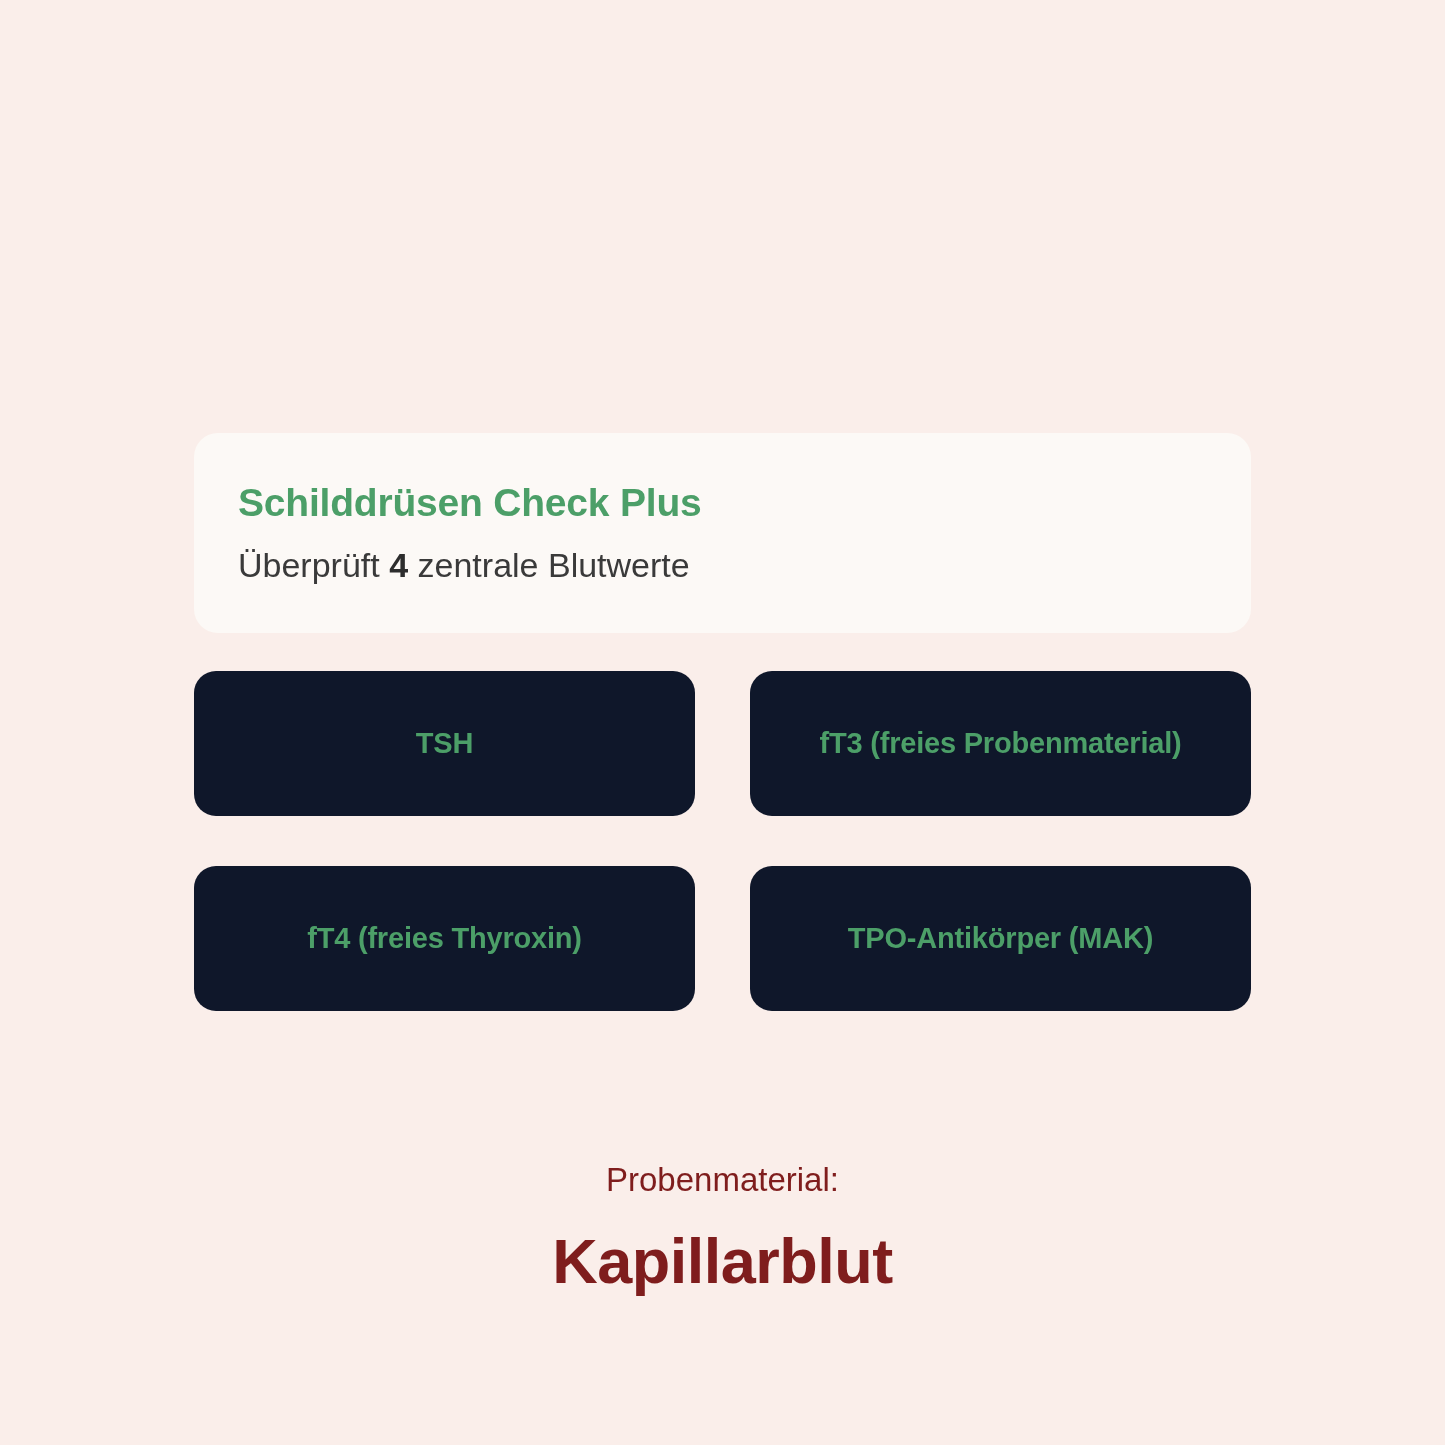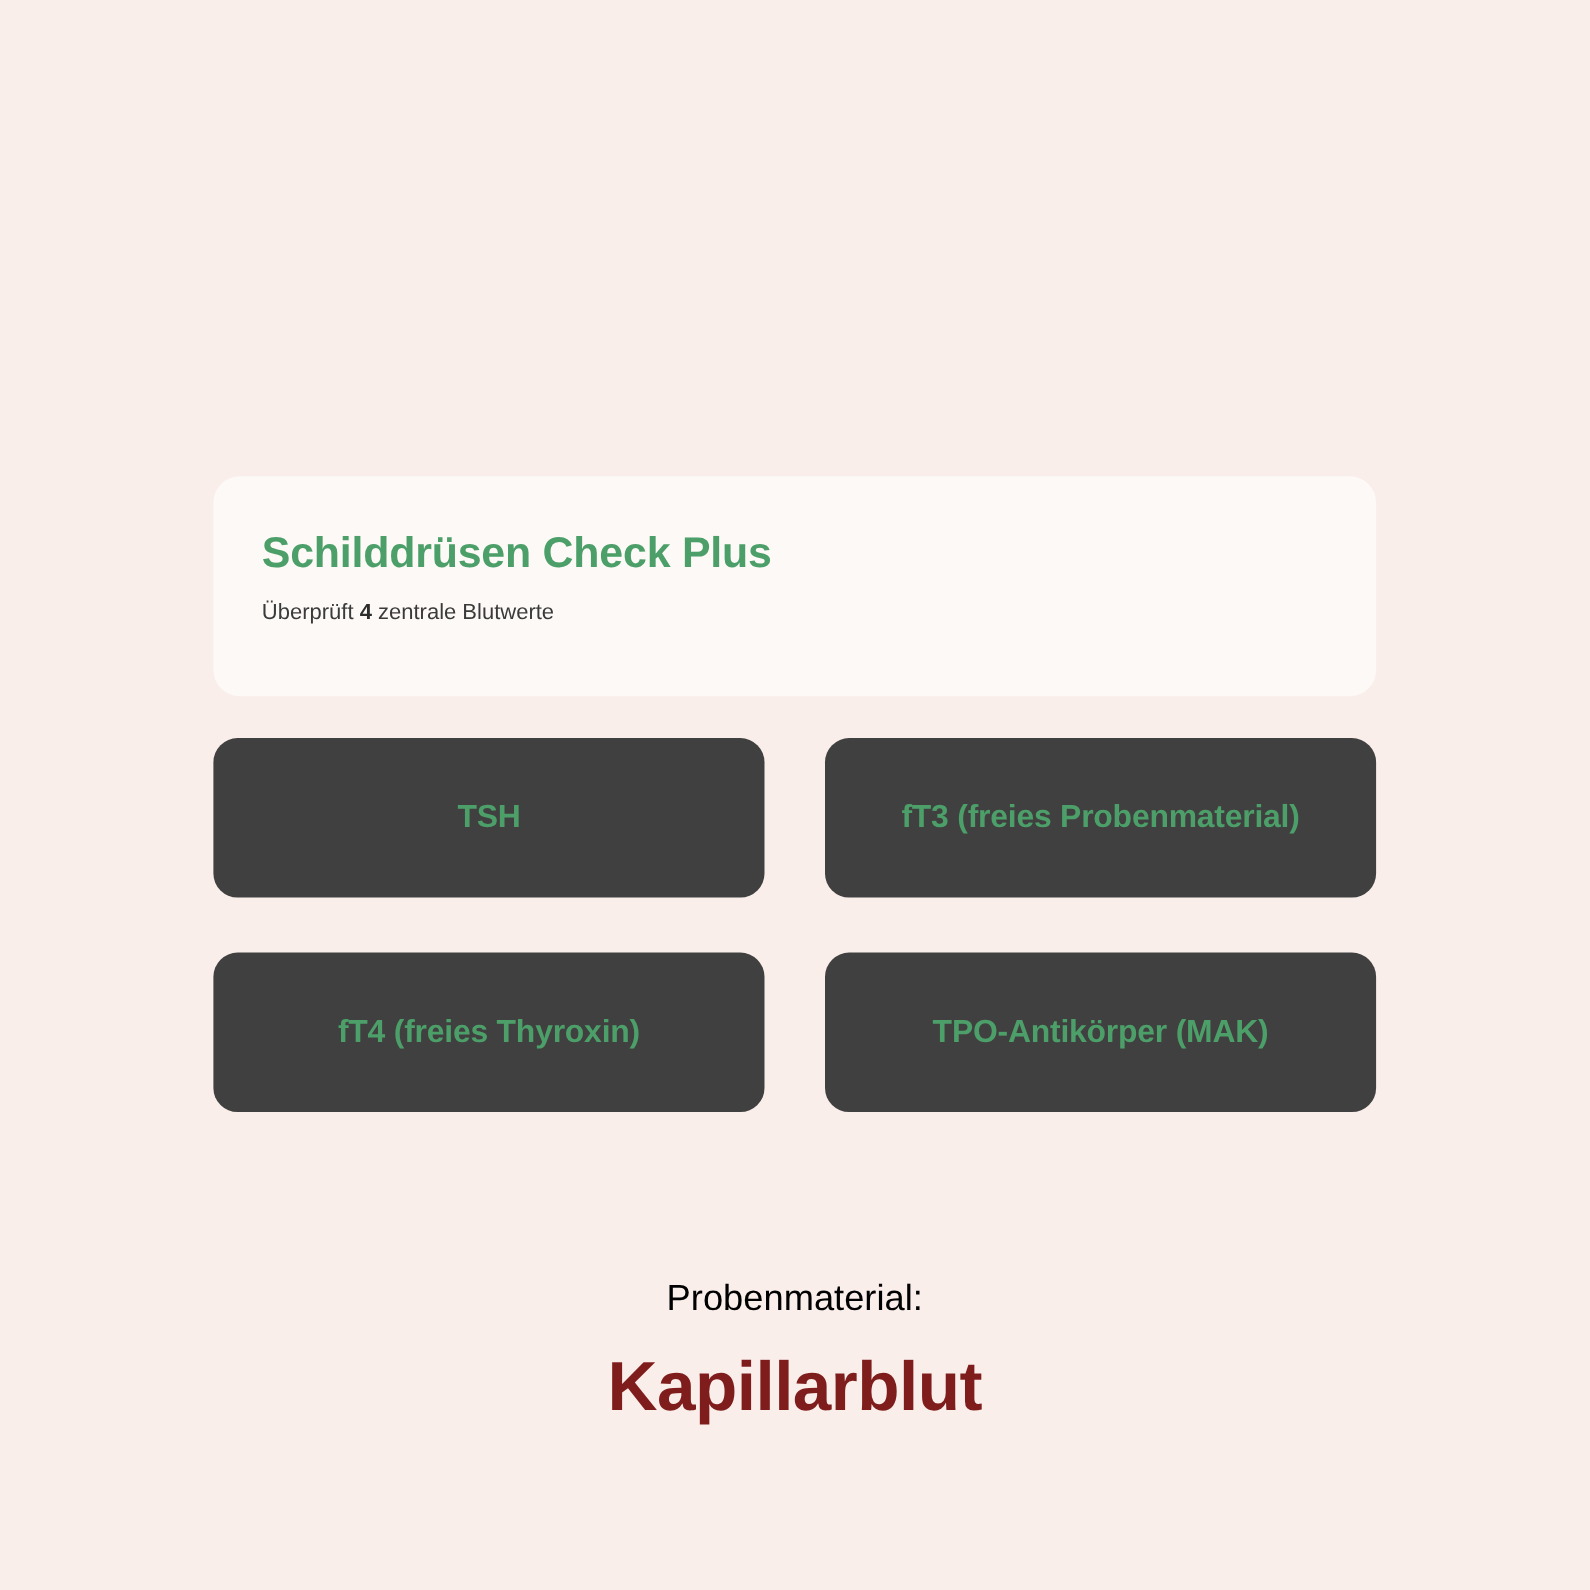--- a/index.html
+++ b/index.html
@@ -37,21 +37,21 @@
     color: #4c9f68;
     font-size: 39px;
     font-weight: bold;
     letter-spacing: -0.2px;
     line-height: 1.15;
     margin: 0;
   }
   .product-subtitle {
     margin: 19px 0 0 0;
     color: #3a3a3a;
-    font-size: 20px;
+    font-size: 34px;
     font-weight: normal;
     line-height: 1.2;
   }
   .product-subtitle b {
     font-weight: bold;
     color: #2d2d2d;
   }
 
   
   .marker-grid {
@@ -59,21 +59,21 @@
     left: 194px;
     top: 671px;
     width: 1057px;
     display: grid;
     grid-template-columns: 501px 501px;
     grid-auto-rows: 145px;
     column-gap: 55px;
     row-gap: 50px;
   }
   .marker-card {
-    background: #404040;
+    background: #0f172a;
     border-radius: 22px;
     display: flex;
     align-items: center;
     justify-content: center;
     text-align: center;
     padding: 0 18px;
     box-sizing: border-box;
   }
   .marker-label {
     color: #4c9f68;
@@ -85,21 +85,21 @@
 
   
   .sample-section {
     position: absolute;
     left: 0;
     top: 1160px;
     width: 1445px;
     text-align: center;
   }
   .sample-label {
-    color: #000000;
+    color: #7f1d1d;
     font-size: 33px;
     font-weight: normal;
     line-height: 1.2;
   }
   .sample-value {
     margin-top: 27px;
     color: #7f1d1d;
     font-size: 63px;
     font-weight: bold;
     letter-spacing: -0.5px;

